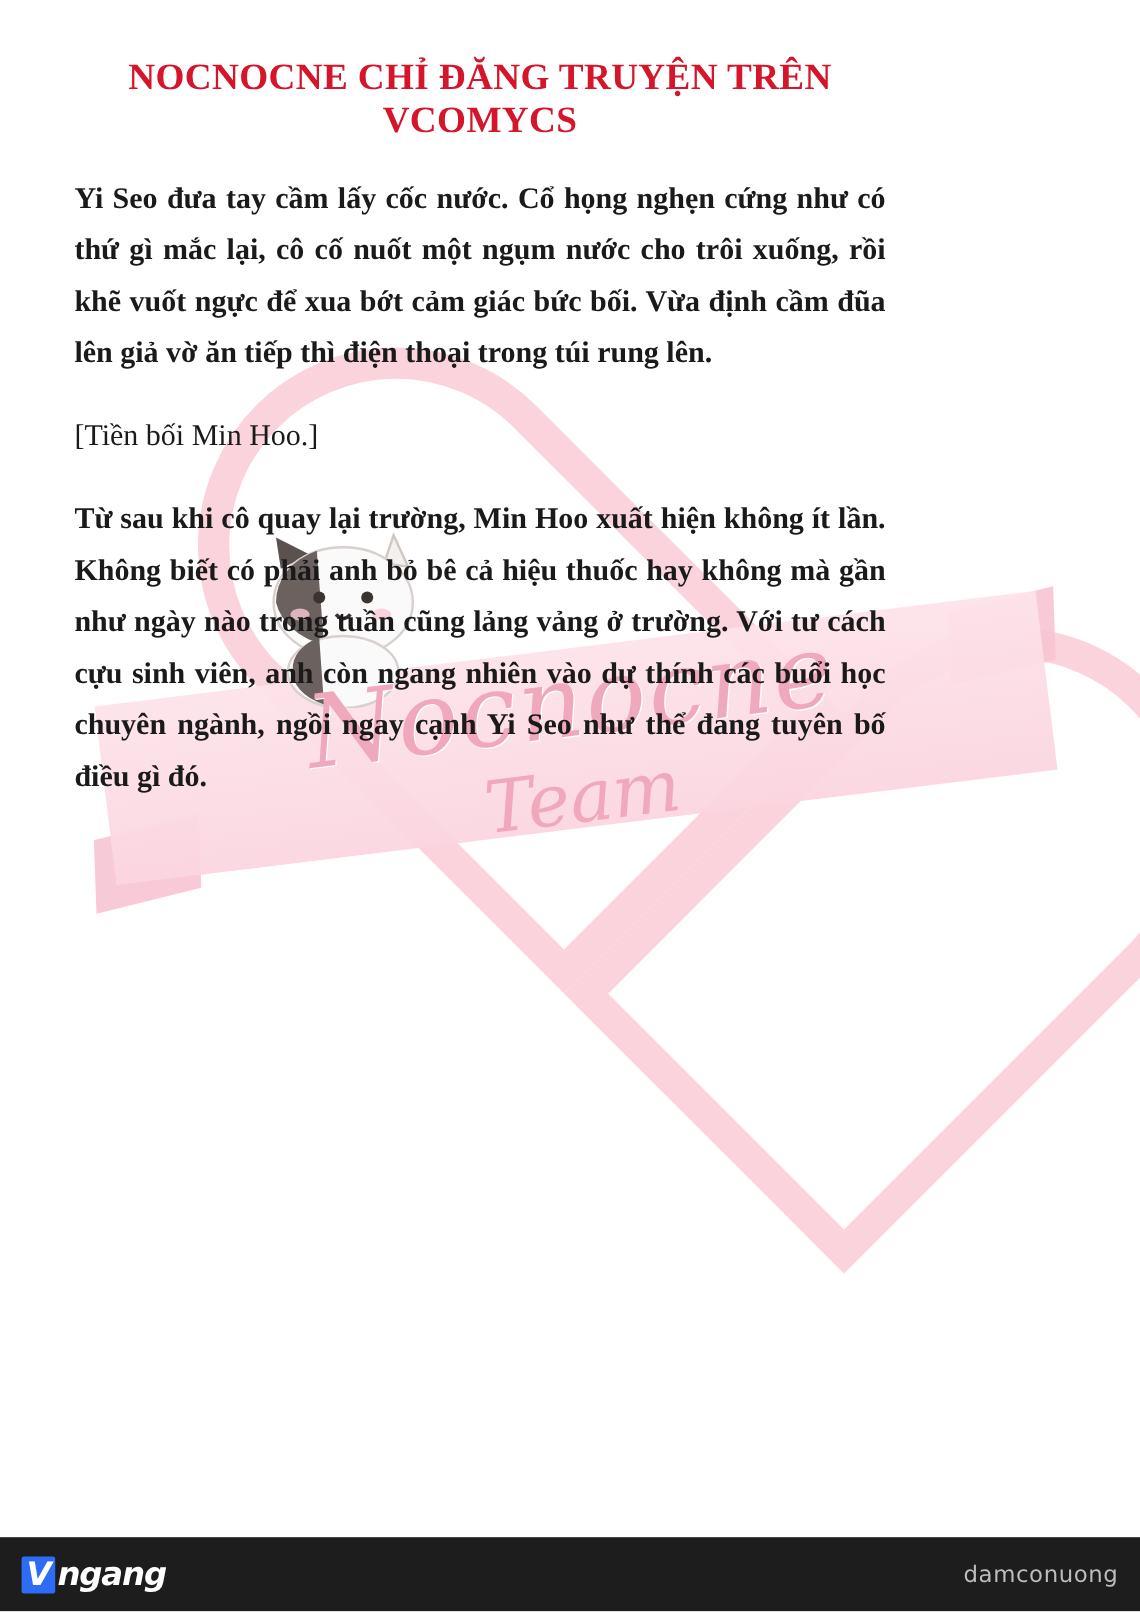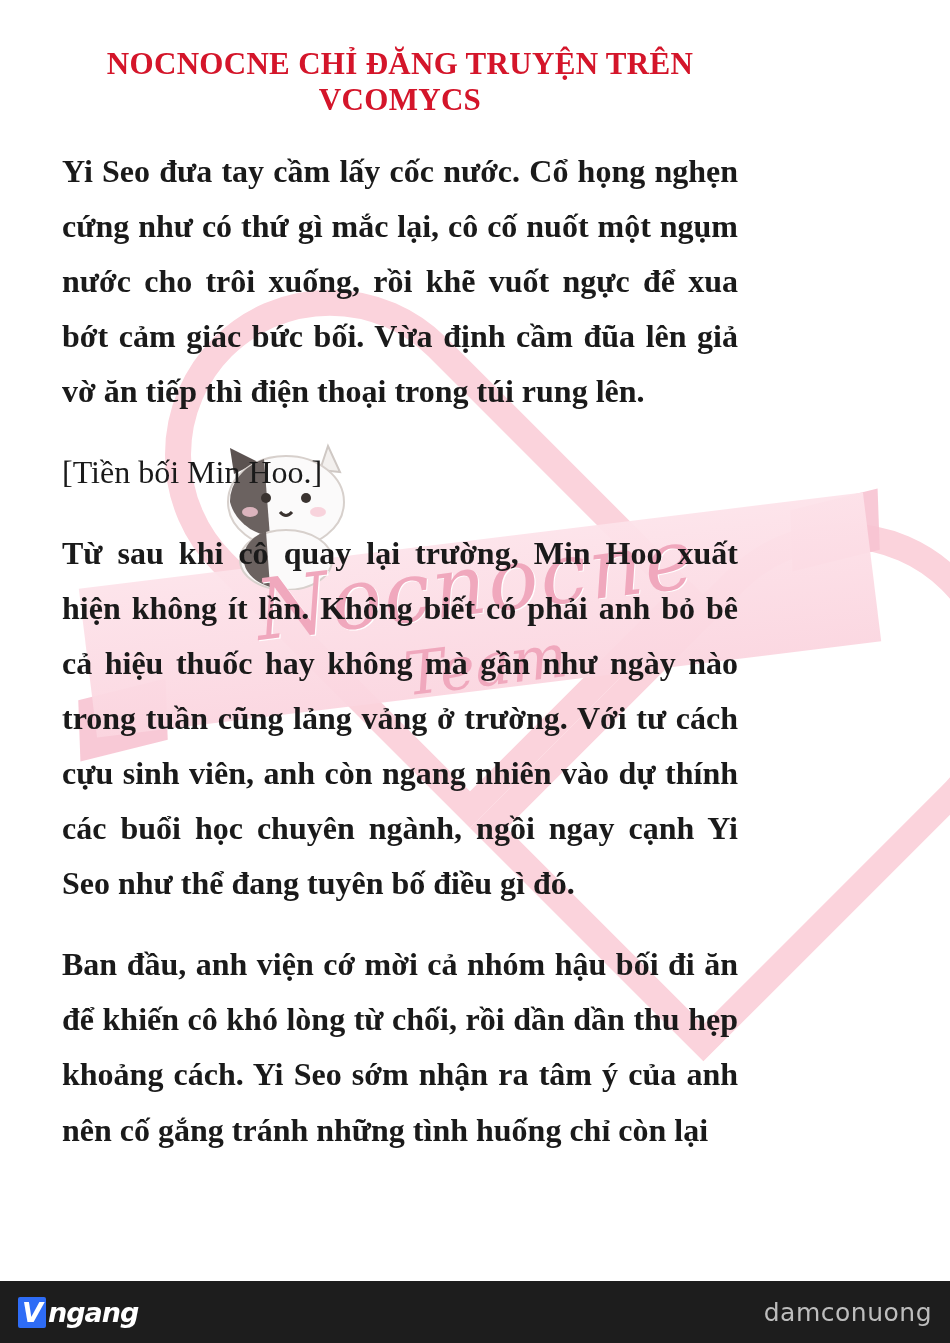--- a/index.html
+++ b/index.html
@@ -128,21 +128,21 @@
     margin-top: 46px;
     text-align: center;
     color: #d4152a;
     font-weight: bold;
     font-size: 31px;
     letter-spacing: .3px;
     font-family: "Liberation Serif", serif;
   }
   p.para {
     margin: 0 0 26px 0;
-    font-size: 32px;
+    font-size: 25px;
     line-height: 1.72;
     color: #1a1a1a;
     font-weight: bold;
     text-align: justify;
     font-family: "Liberation Serif", serif;
   }
   p.para.first { margin-top: 26px; }
   p.bracket {
     font-weight: normal;
     margin-bottom: 26px;
@@ -177,21 +177,21 @@
     display: inline-block;
     background: #2e6cf6;
     color: #ffffff;
     padding: 0 4px;
     margin-right: 2px;
     border-radius: 2px;
   }
   .footer-right {
     color: #bdbdbd;
     font-family: "DejaVu Sans", sans-serif;
-    font-size: 25px;
+    font-size: 19px;
     letter-spacing: .5px;
   }
   .bottom-strip {
     position: absolute;
     left: 0;
     bottom: 62px;
     width: 950px;
     height: 3px;
     background: #ffffff;
   }
@@ -226,21 +226,20 @@
       <div class="l2">Team</div>
     </div>
   </div>
 
   <div class="content">
     <div class="banner">NOCNOCNE CHỈ ĐĂNG TRUYỆN TRÊN VCOMYCS</div>
 
     <p class="para first">Yi Seo đưa tay cầm lấy cốc nước. Cổ họng nghẹn cứng như có thứ gì mắc lại, cô cố nuốt một ngụm nước cho trôi xuống, rồi khẽ vuốt ngực để xua bớt cảm giác bức bối. Vừa định cầm đũa lên giả vờ ăn tiếp thì điện thoại trong túi rung lên.</p>
     <p class="para bracket">[Tiền bối Min Hoo.]</p>
     <p class="para">Từ sau khi cô quay lại trường, Min Hoo xuất hiện không ít lần. Không biết có phải anh bỏ bê cả hiệu thuốc hay không mà gần như ngày nào trong tuần cũng lảng vảng ở trường. Với tư cách cựu sinh viên, anh còn ngang nhiên vào dự thính các buổi học chuyên ngành, ngồi ngay cạnh Yi Seo như thể đang tuyên bố điều gì đó.</p>
-    <p class="para">Ban đầu, anh viện cớ mời cả nhóm hậu bối đi ăn để khiến cô khó lòng từ chối, rồi dần dần thu hẹp khoảng cách. Yi Seo sớm nhận ra tâm ý của anh nên cố gắng tránh những tình huống chỉ còn lại</p>
   </div>
 
   <div class="bottom-strip"></div>
 
   <div class="footer">
     <div class="footer-logo">
       <span class="v">V</span>
       <span>ngang</span>
     </div>
     <div class="footer-right">damconuong</div>

